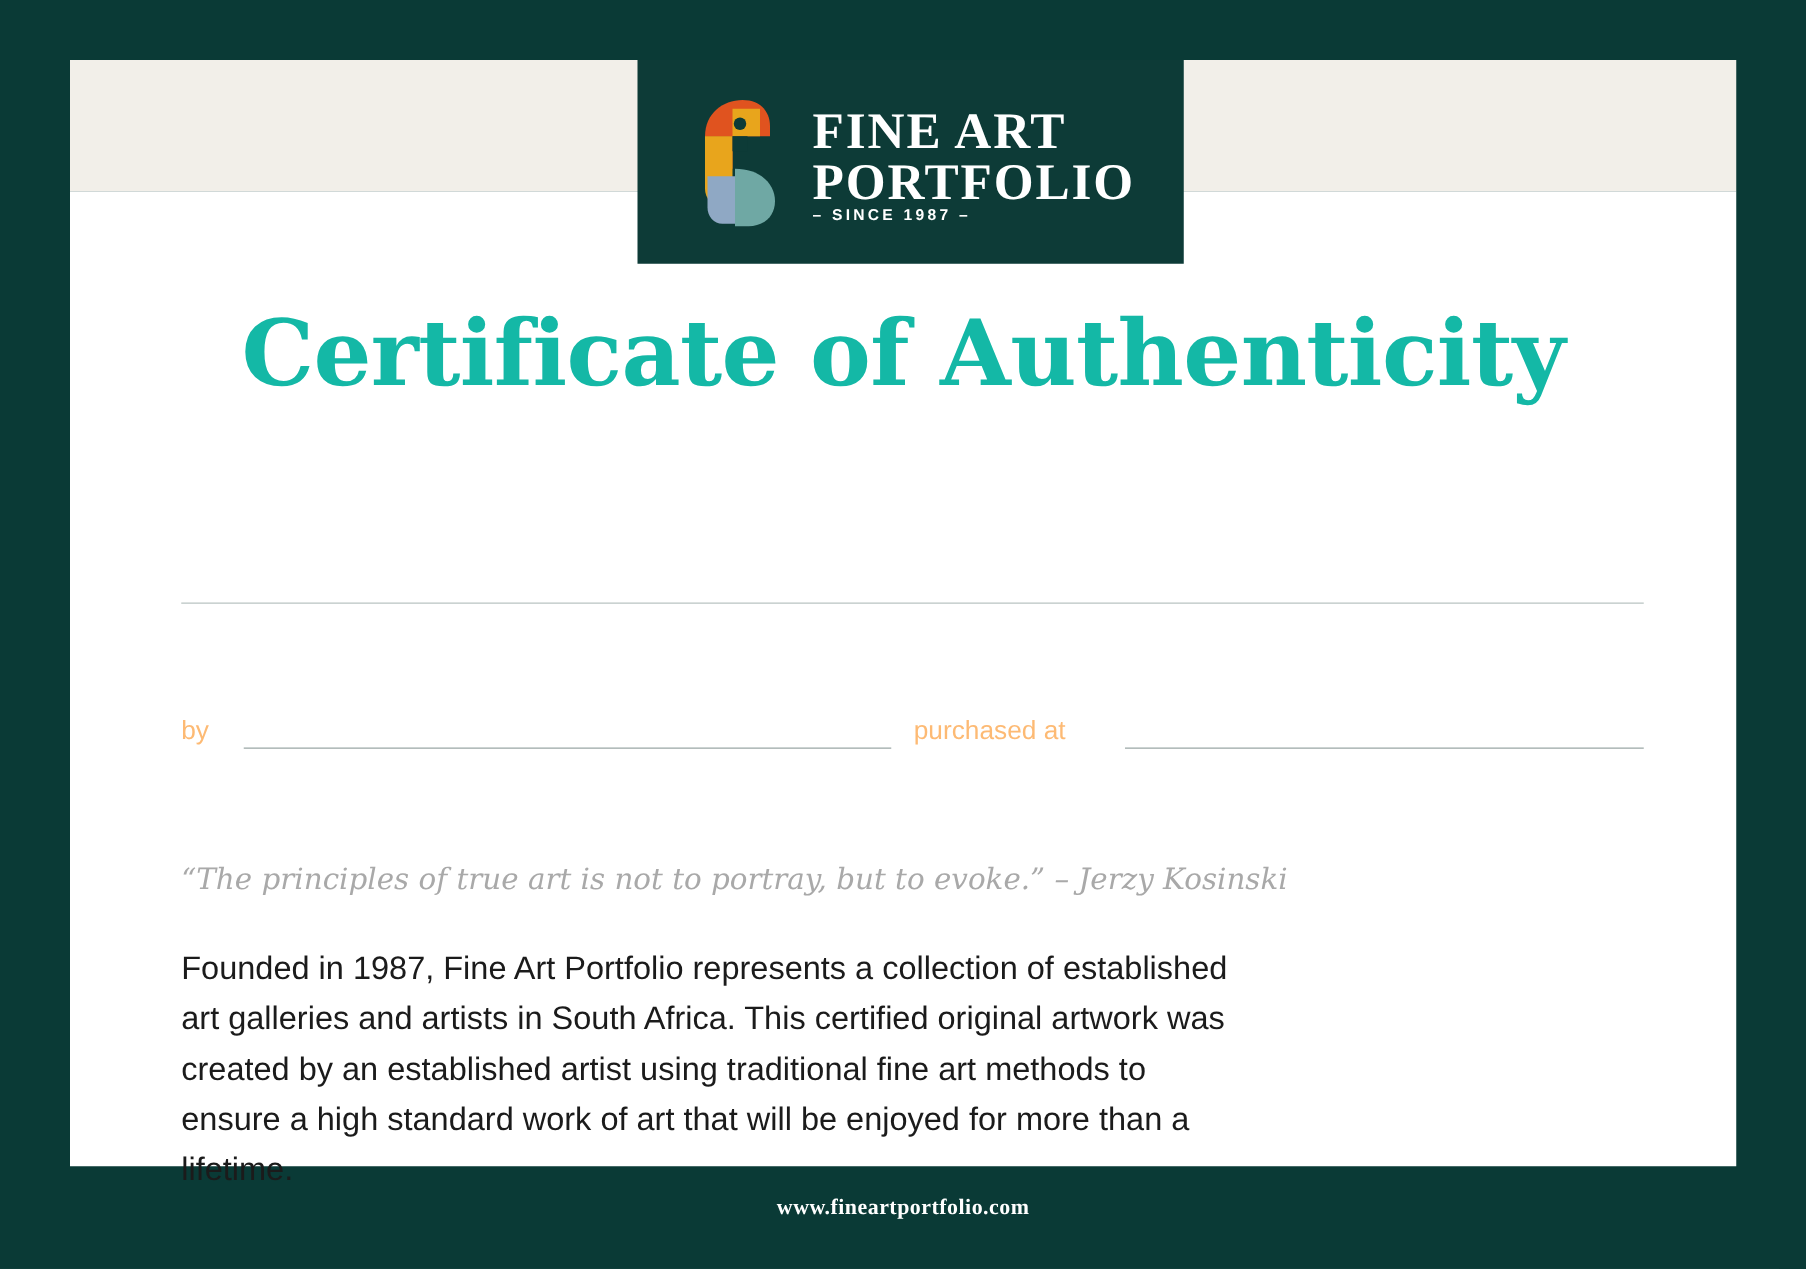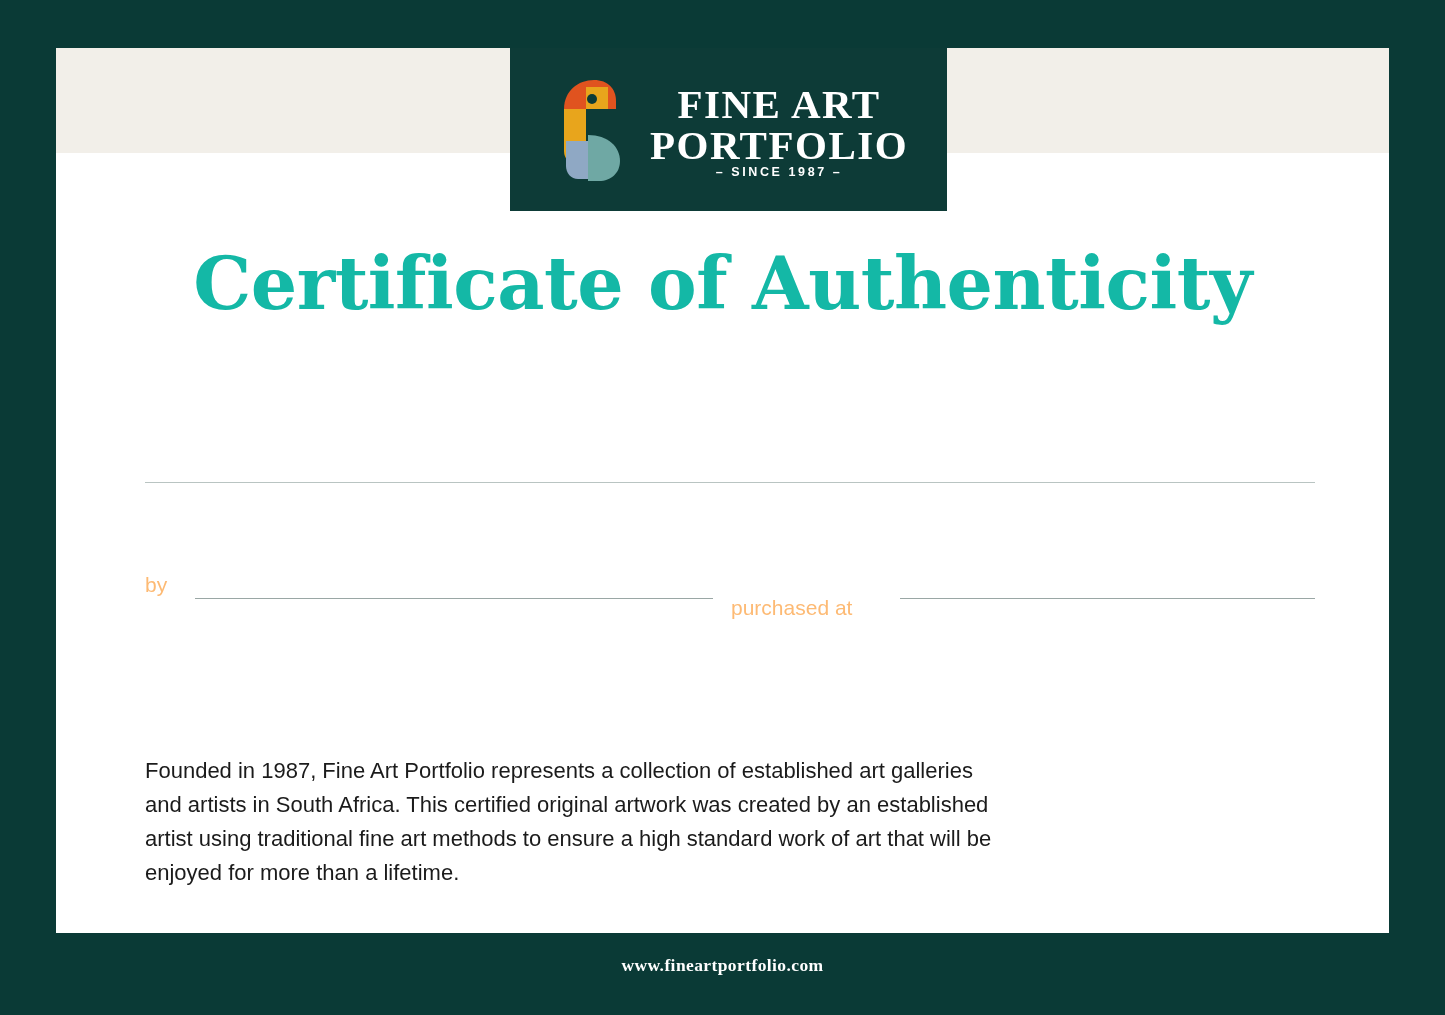--- a/index.html
+++ b/index.html
@@ -46,21 +46,20 @@
   .logo-mark {
     width: 74px; height: 104px;
     position: relative;
     flex: 0 0 auto;
     margin-right: 20px;
     margin-top: 2px;
   }
   .logo-words {
     display: flex;
     flex-direction: column;
-    align-items: center;
     padding-top: 4px;
   }
   .logo-line {
     color: #ffffff;
     font-family: "Liberation Serif", serif;
     font-weight: bold;
     font-size: 41px;
     letter-spacing: 1.5px;
     line-height: 0.98;
   }
@@ -107,21 +106,21 @@
     left: 145px; top: 573px;
     width: 1170px; height: 30px;
   }
   .field-label {
     font-size: 21px;
     color: #fdba74;
     position: absolute;
     top: 0;
   }
   .label-by { left: 0; }
-  .label-purchased { left: 586px; margin-top: 23px; }
+  .label-purchased { left: 586px; }
   .rule-by {
     position: absolute;
     left: 50px; top: 25px;
     width: 518px; height: 1px;
     background: #9aa7a5;
   }
   .rule-purchased {
     position: absolute;
     left: 755px; top: 25px;
     width: 415px; height: 1px;
@@ -136,21 +135,21 @@
     font-family: "DejaVu Serif", serif;
     font-style: italic;
     font-size: 23.5px;
     color: #a9a9a9;
     white-space: nowrap;
   }
   .paragraph {
     position: absolute;
     left: 145px; top: 754px;
     width: 850px;
-    font-size: 22px;
+    font-size: 26px;
     line-height: 1.55;
     color: #1b1b1b;
   }
 
   
   .footer {
     position: absolute;
     left: 0; top: 955px;
     width: 1445px;
     text-align: center;
@@ -200,17 +199,18 @@
 
   <div class="rule-title"></div>
 
   <div class="field-row">
     <span class="field-label label-by">by</span>
     <span class="rule-by"></span>
     <span class="field-label label-purchased">purchased at</span>
     <span class="rule-purchased"></span>
   </div>
 
+  <div class="quote">“The principles of true art is not to portray, but to evoke.” – Jerzy Kosinski</div>
   <div class="paragraph">Founded in 1987, Fine Art Portfolio represents a collection of established art galleries and artists in South Africa. This certified original artwork was created by an established artist using traditional fine art methods to ensure a high standard work of art that will be enjoyed for more than a lifetime.</div>
 
   <div class="footer">www.fineartportfolio.com</div>
 
 </div>
 
 </body></html>

